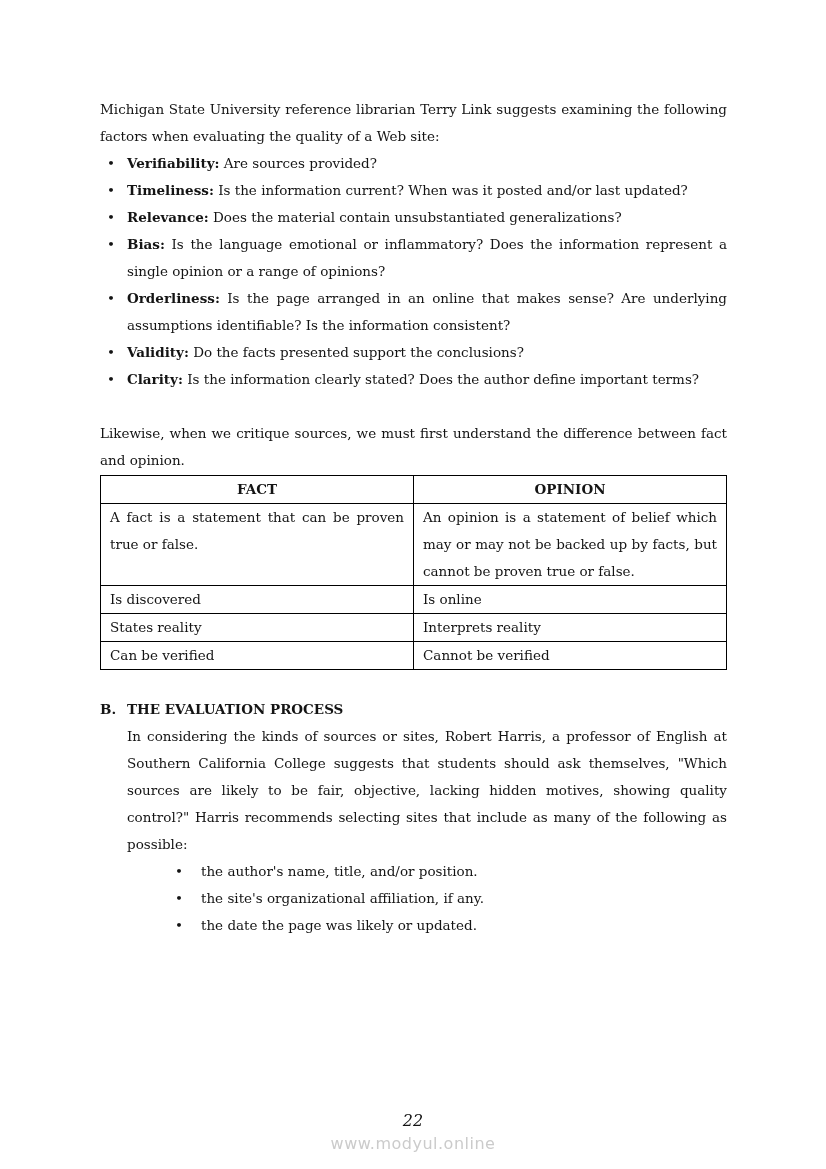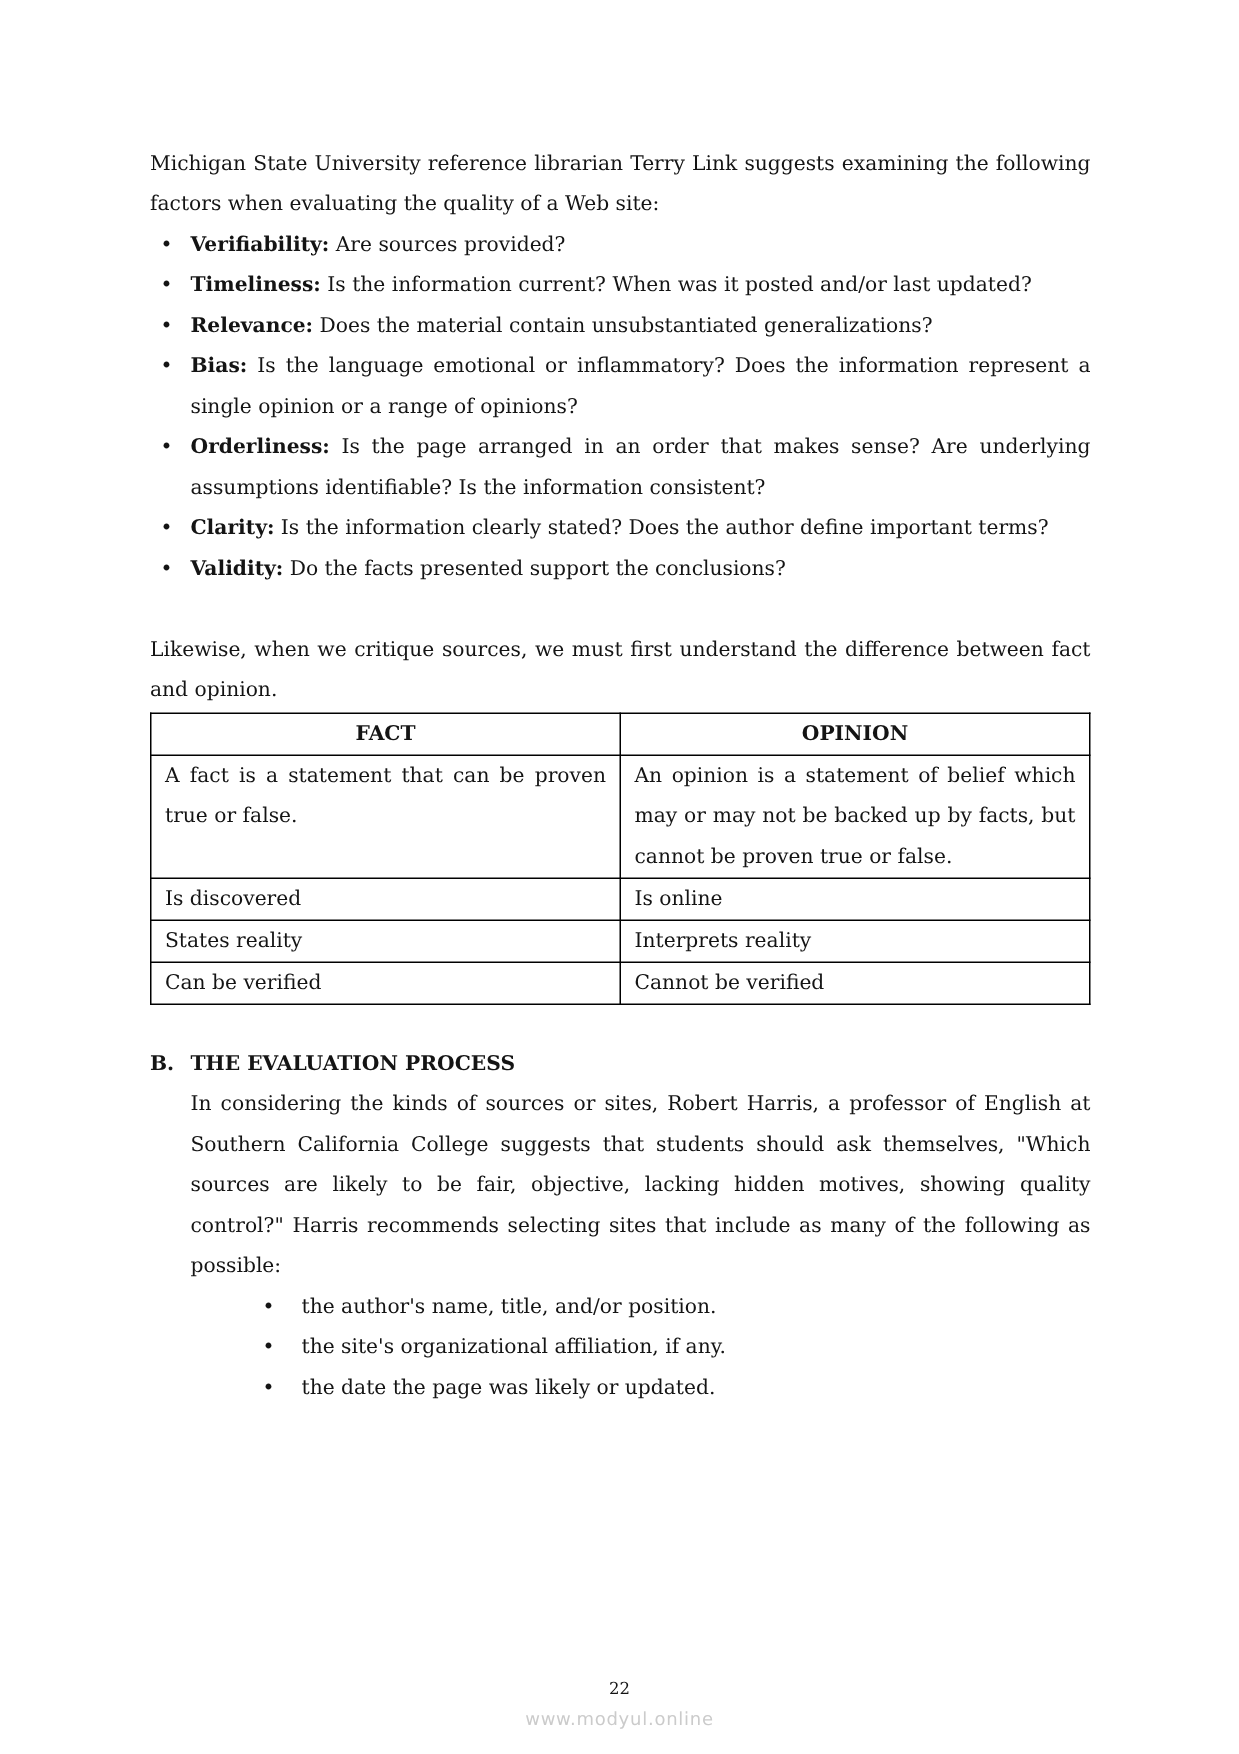--- a/index.html
+++ b/index.html
@@ -93,46 +93,47 @@
 
   
   .footer {
     position: absolute;
     left: 0;
     right: 0;
     bottom: 16px;
     text-align: center;
   }
   .page-number {
-    font-size: 11px;
+    font-size: 16px;
     line-height: 18px;
+    font-style: italic;
   }
   .watermark {
     font-family: "DejaVu Sans", sans-serif;
-    font-size: 12px;
+    font-size: 16px;
     color: #cbcbcb;
     margin-top: 4px;
     letter-spacing: 0.5px;
   }
 </style>
 </head>
 <body>
 
 <div class="page">
 
   <p class="para">Michigan State University reference librarian Terry Link suggests examining the following factors when evaluating the quality of a Web site:</p>
 
   <ul class="factors">
     <li><span class="term">Verifiability:</span> <span>Are sources provided?</span></li>
     <li><span class="term">Timeliness:</span> <span>Is the information current? When was it posted and/or last updated?</span></li>
     <li><span class="term">Relevance:</span> <span>Does the material contain unsubstantiated generalizations?</span></li>
     <li><span class="term">Bias:</span> <span>Is the language emotional or inflammatory? Does the information represent a single opinion or a range of opinions?</span></li>
-    <li><span class="term">Orderliness:</span> <span>Is the page arranged in an order that makes sense? Are underlying assumptions identifiable? Is the information consistent?</span></li>
+    <li><span class="term">Orderliness:</span> <span>Is the page arranged in an online that makes sense? Are underlying assumptions identifiable? Is the information consistent?</span></li>
+    <li><span class="term">Validity:</span> <span>Do the facts presented support the conclusions?</span></li>
     <li><span class="term">Clarity:</span> <span>Is the information clearly stated? Does the author define important terms?</span></li>
-    <li><span class="term">Validity:</span> <span>Do the facts presented support the conclusions?</span></li>
   </ul>
 
   <div class="gap-line"></div>
 
   <p class="para">Likewise, when we critique sources, we must first understand the difference between fact and opinion.</p>
 
   <table class="fact-table">
     <thead>
       <tr>
         <th>FACT</th>

